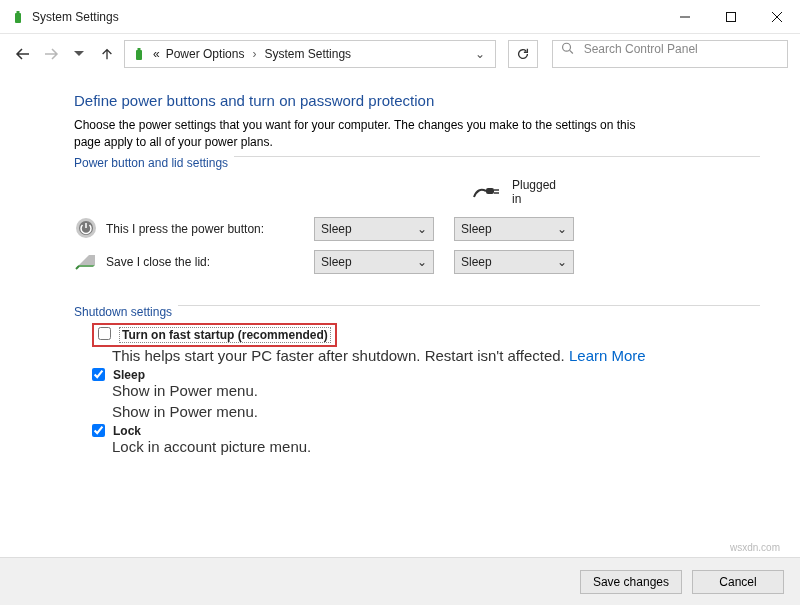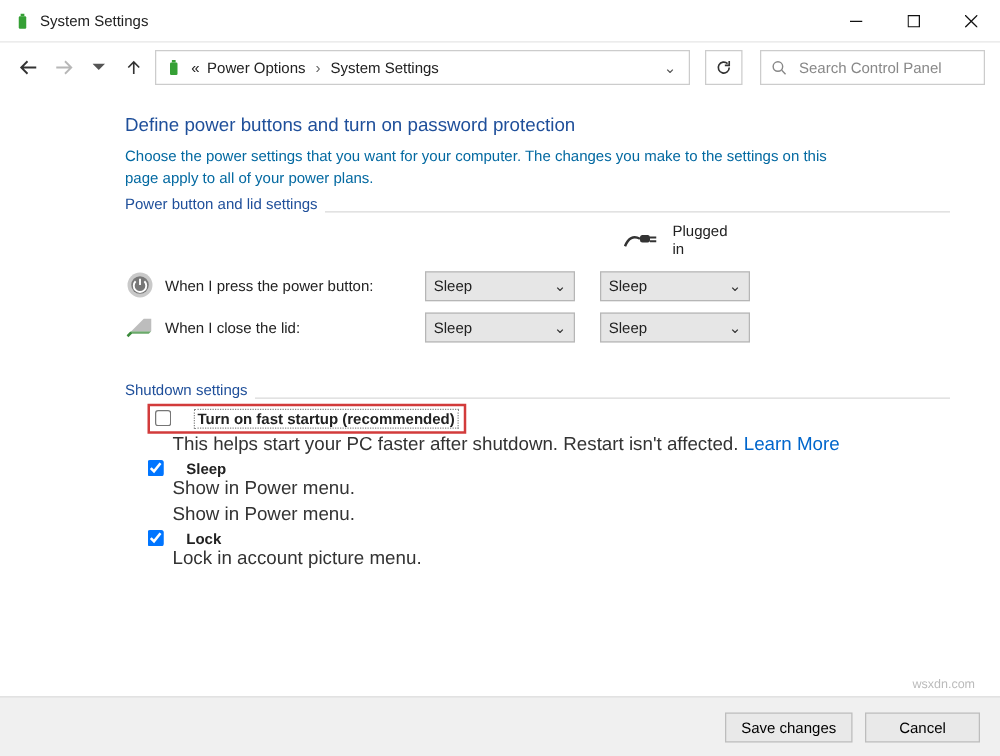--- a/index.html
+++ b/index.html
@@ -30,32 +30,32 @@
   .navbtn.disabled { opacity:.35; }
   .addrbox {
     flex: 1; height:28px; border:1px solid #ccc; display:flex; align-items:center;
     padding:0 6px; font-size:12px; gap:6px; min-width:0;
   }
   .addrbox .crumb { white-space:nowrap; }
   .addrbox .sep { color:#666; padding:0 2px;}
   .addrbox .dropcaret { margin-left:auto; color:#555; padding:0 4px;}
   .refresh { width:30px; height:28px; border:1px solid #ccc; margin-left:6px; display:flex;align-items:center;justify-content:center;}
   .searchbox {
-    width:180px; height:28px; border:1px solid #ccc; margin-left:8px;
-    display:flex; align-items:center; padding:0 8px; color:#777; gap:8px;
+    width:236px; height:28px; border:1px solid #ccc; margin-left:8px;
+    display:flex; align-items:flex-start; padding:0 8px; color:#777; gap:8px;
   }
   .searchbox input { border:none; outline:none; font-size:12px; color:#333; width:100%; }
   .searchbox input::placeholder { color:#888; }
   
-  .content { padding: 14px 40px 0 100px; }
+  .content { padding: 14px 40px 0 74px; }
   .h1 {
     color:#1f4f9a; font-size:15px; font-weight:400; margin:4px 0 8px;
   }
-  .desc { font-size:12px; color:#0369a1; line-height:1.45; margin-bottom:0; max-width:580px;}
-  .section-head { display:flex; align-items:flex-end; gap:6px; margin-top:4px;}
+  .desc { font-size:12px; color:#000000; line-height:1.45; margin-bottom:0; max-width:580px;}
+  .section-head { display:flex; align-items:flex-start; gap:6px; margin-top:4px;}
   .section-head .lbl { color:#1f4f9a; white-space:nowrap; }
   .section-head .line { flex:1; height:1px; background:#d9d9d9; }
 
   .power-sec { margin-left:0; }
   .col-headers {
     display:grid; grid-template-columns: 240px 120px 20px 120px;
     align-items:center; margin:8px 0 10px 0;
   }
   .col-headers .cell { display:flex; align-items:center; gap:10px; font-size:12px;}
   .battery-icon { width:14px; height:24px; background:linear-gradient(#3fbf3f,#2a8a2a); border-radius:2px; position:relative;}
@@ -71,21 +71,21 @@
   .selectish {
     height:24px; border:1px solid #b6b6b6; background:#e6e6e6;
     display:flex; align-items:center; padding:0 6px; font-size:12px;
   }
   .selectish .caret { margin-left:auto; color:#333;}
   .pwr-icon, .lid-icon { width:24px; height:24px; }
 
   
   .shutdown { margin-top:29px; }
   .opt-row { margin:4px 0 2px 18px; }
-  .opt-row .chk { display:flex; align-items:center; gap:18px;}
+  .opt-row .chk { display:flex; gap:8px;}
   .opt-row .chk input { width:13px; height:13px; margin:0;}
   .opt-row .chk label { font-weight:700; font-size:12px;}
   .opt-row .sub { margin-left:20px; font-size:15px; color:#333;}
   .opt-row .sub a { color:#0066cc; text-decoration:none;}
   .highlight-box {
     display:inline-block; border:2px solid #d23b3b; padding:2px 4px;
   }
   .highlight-box .chk label { border:1px dotted #888; padding:0 2px;}
   
   .footer {
@@ -207,41 +207,41 @@
 
     <div class="ctrl-row">
       <span>
         <svg class="pwr-icon" viewBox="0 0 24 24">
             <circle cx="12" cy="12" r="10" fill="#c9c9c9"></circle>
             <circle cx="12" cy="12" r="7" fill="#777"></circle>
             <path d="M12 7v5" stroke="#fff" stroke-width="1.5" fill="none"></path>
             <path d="M8.5 9a5 5 0 1 0 7 0" stroke="#fff" stroke-width="1.5" fill="none"></path>
           </svg>
       </span>
-      <span class="txt">When I press the power button:</span>
+      <span class="txt">This I press the power button:</span>
       <div class="selectish">
         <span>Sleep</span>
         <span class="caret">⌄</span>
       </div>
       <div></div>
       <div class="selectish">
         <span>Sleep</span>
         <span class="caret">⌄</span>
       </div>
     </div>
 
     <div class="ctrl-row">
       <span>
         <svg class="lid-icon" viewBox="0 0 24 24">
             <path d="M3 18h16l2-2H5z" fill="#6aa96a"></path>
             <path d="M5 16 L15 6 l6 0 L21 16z" fill="#bdbdbd"></path>
             <path d="M2 20l3-3" stroke="#3a8a3a" stroke-width="2"></path>
           </svg>
       </span>
-      <span class="txt">When I close the lid:</span>
+      <span class="txt">Save I close the lid:</span>
       <div class="selectish">
         <span>Sleep</span>
         <span class="caret">⌄</span>
       </div>
       <div></div>
       <div class="selectish">
         <span>Sleep</span>
         <span class="caret">⌄</span>
       </div>
     </div>

